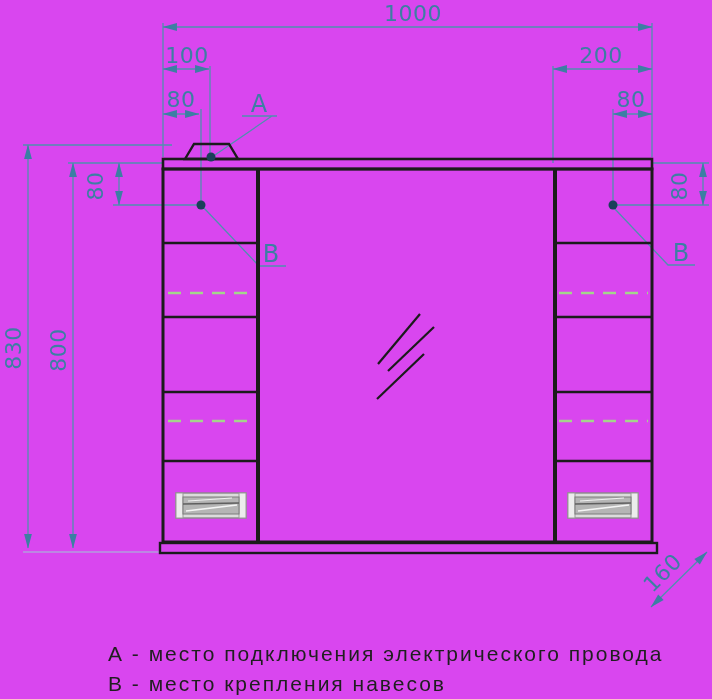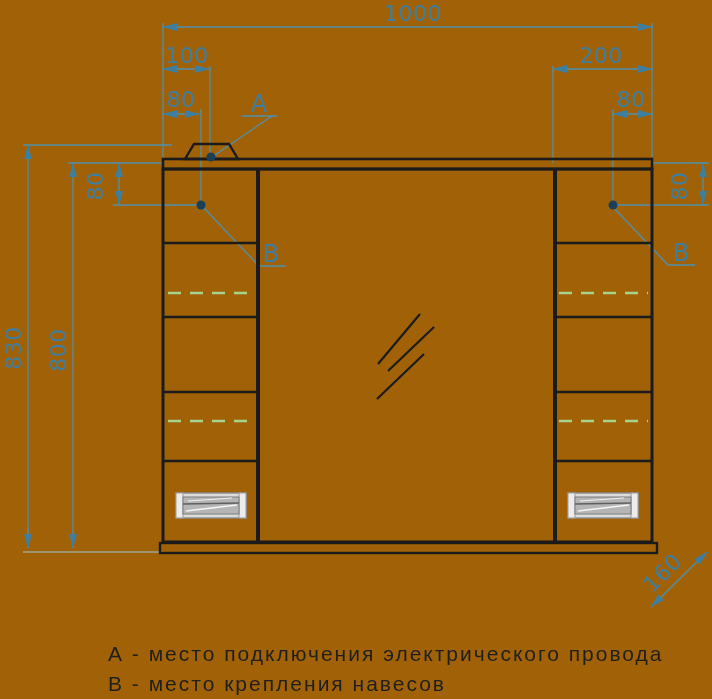--- a/index.html
+++ b/index.html
@@ -1,16 +1,16 @@
 <!DOCTYPE html>
 <html><head>
 <meta charset="utf-8">
 <style>
   html,body{margin:0;padding:0;background:#ffffff;}
-  .stage{position:relative;width:712px;height:699px;background:#a16207;overflow:hidden;}
+  .stage{position:relative;width:712px;height:699px;background:#d946ef;overflow:hidden;}
   svg{display:block;}
   text{font-family:"DejaVu Sans","Liberation Sans",sans-serif;}
   .dim-text{font-size:22px;fill:#3c7fa3;letter-spacing:0.5px;}
   .callout-text{font-size:24px;fill:#3c7fa3;}
   .legend-text{font-size:21px;fill:#1f1f1f;letter-spacing:2px;font-family:"Liberation Sans",sans-serif;}
   .blk{stroke:#1b1b1b;fill:none;}
   .blue{stroke:#4f90ae;stroke-width:1.3;fill:none;}
   .blue-lt{stroke:#9fc5d6;stroke-width:1.2;fill:none;}
   .dash{stroke:#a5d48c;stroke-width:2.4;fill:none;stroke-dasharray:13 9;}
 </style>

